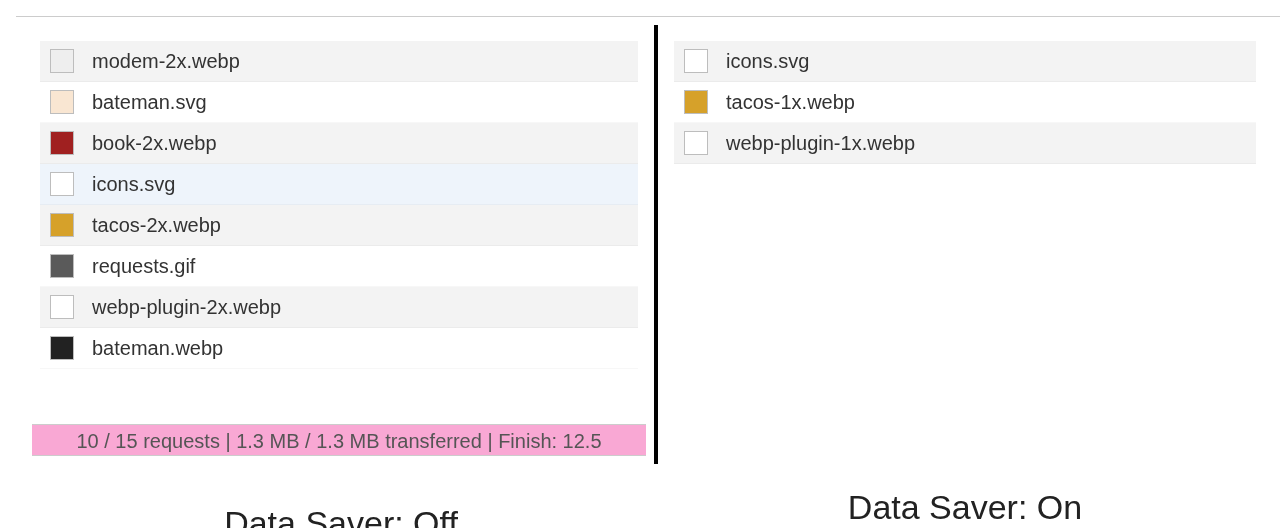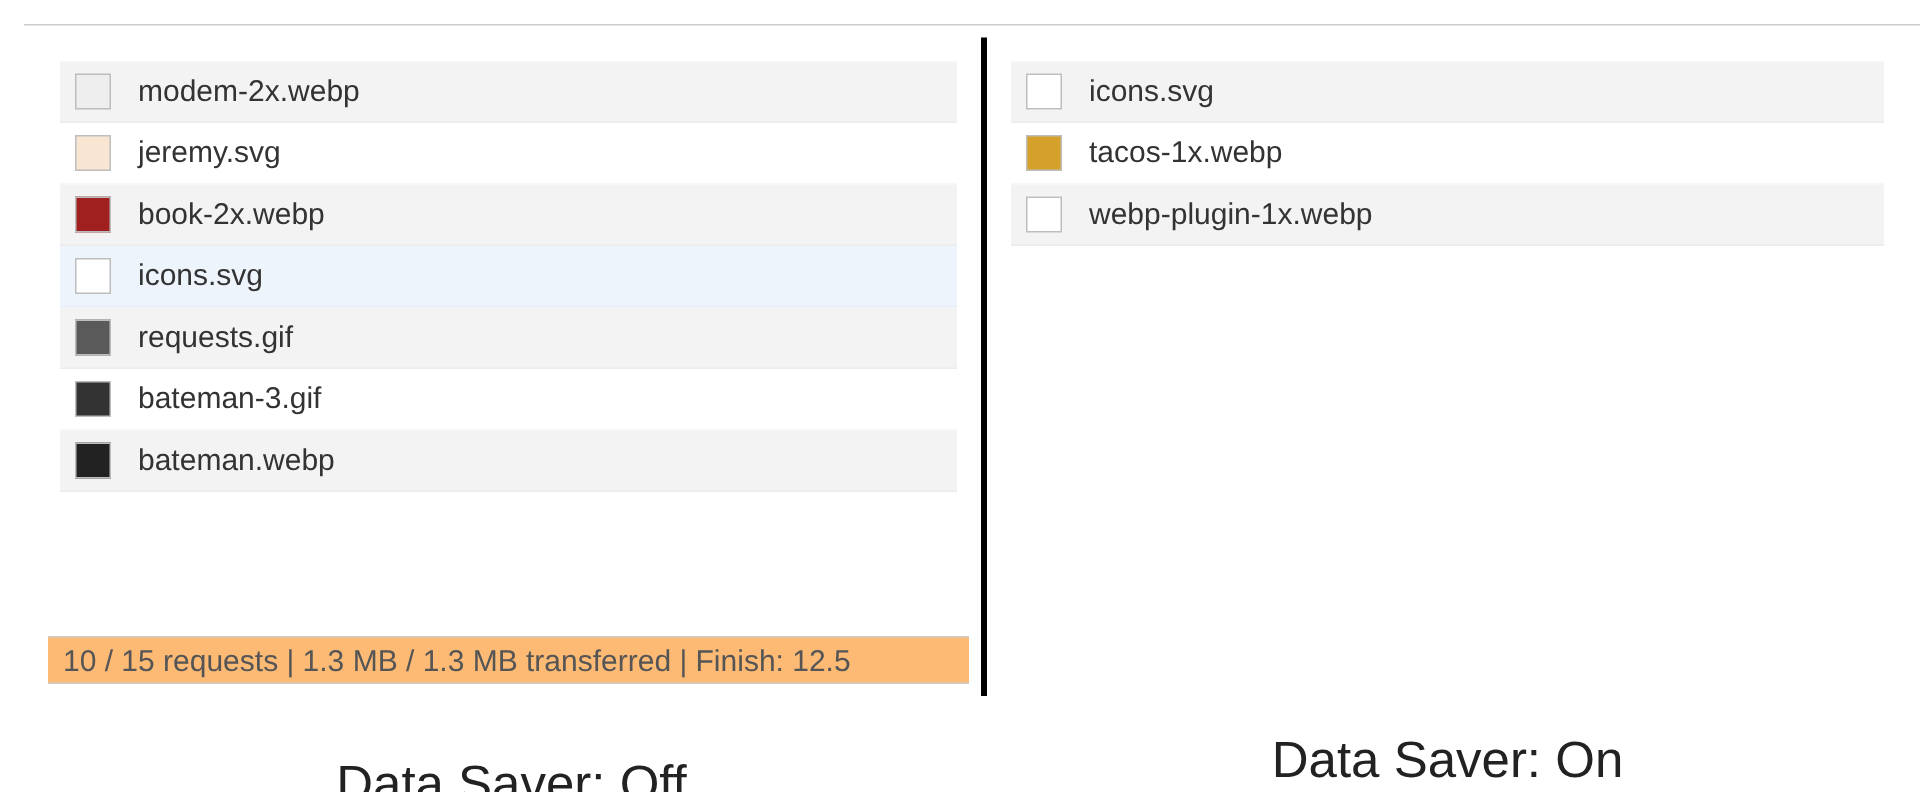--- a/index.html
+++ b/index.html
@@ -56,25 +56,26 @@
       justify-content: center;
       font-size: 12px;
       flex-shrink: 0;
     }
     .statusbar {
       height: 32px;
       line-height: 32px;
       padding: 0 10px;
       font-size: 20px;
       color: #555;
-      background: #fdba74;
+      background: #f9a8d4;
       border-top: 1px solid #ccc;
       border-bottom: 1px solid #ccc;
       white-space: nowrap;
       overflow: hidden;
+      text-align: center;
     }
     .captions {
       display: flex;
       height: 56px;
       align-items: flex-start;
       justify-content: center;
     }
     .caption {
       text-align: center;
       font-size: 34px;
@@ -88,37 +89,41 @@
 
 <div class="panels">
   <div class="panel panel-left">
     <div class="list" id="list-left">
         <div class="row">
           <div class="file-icon" style="background: rgb(238, 238, 238);"></div>
           <span>modem-2x.webp</span>
         </div>
         <div class="row">
           <div class="file-icon" style="background: rgb(249, 230, 210);"></div>
-          <span>jeremy.svg</span>
+          <span>bateman.svg</span>
         </div>
         <div class="row">
           <div class="file-icon" style="background: rgb(160, 32, 32);"></div>
           <span>book-2x.webp</span>
         </div>
         <div class="row highlight">
           <div class="file-icon" style="background: rgb(255, 255, 255);"></div>
           <span>icons.svg</span>
         </div>
         <div class="row">
+          <div class="file-icon" style="background: rgb(214, 161, 42);"></div>
+          <span>tacos-2x.webp</span>
+        </div>
+        <div class="row">
           <div class="file-icon" style="background: rgb(90, 90, 90);"></div>
           <span>requests.gif</span>
         </div>
         <div class="row">
-          <div class="file-icon" style="background: rgb(51, 51, 51);"></div>
-          <span>bateman-3.gif</span>
+          <div class="file-icon" style="background: rgb(255, 255, 255);"></div>
+          <span>webp-plugin-2x.webp</span>
         </div>
         <div class="row">
           <div class="file-icon" style="background: rgb(34, 34, 34);"></div>
           <span>bateman.webp</span>
         </div>
       </div>
     <div class="statusbar">10 / 15 requests | 1.3 MB / 1.3 MB transferred | Finish: 12.5</div>
   </div>
   <div class="panel panel-right">
     <div class="list" id="list-right">

